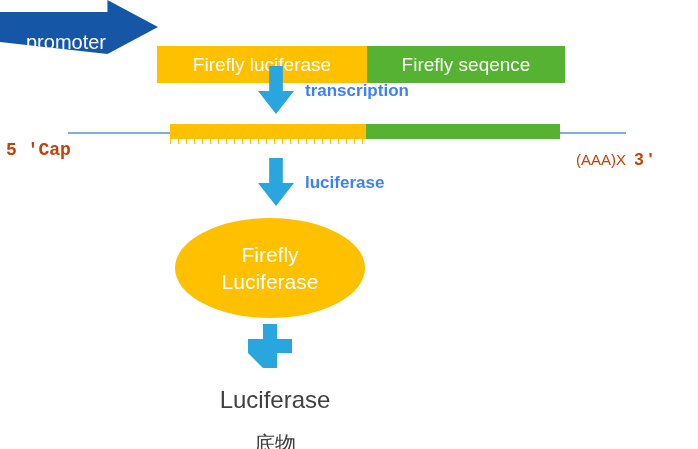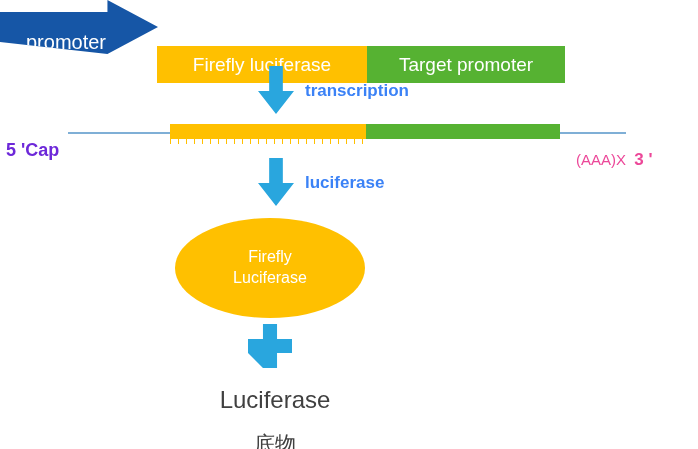--- a/index.html
+++ b/index.html
@@ -45,30 +45,30 @@
 
   
   .mrna-line{left:68px;top:132px;width:558px;height:2px;background:#7FAFD6;}
   .mrna-seg{top:124px;height:15px;}
   .mrna-yellow{left:170px;width:196px;background:#FFC000;}
   .mrna-green{left:366px;width:194px;background:#56B232;}
   .mrna-ticks{
     left:170px;top:139px;width:196px;height:5px;
     background:repeating-linear-gradient(90deg,#FFC000 0 1px,transparent 1px 8px);
   }
-  .cap-label{left:6px;top:140px;font-size:18px;font-weight:bold;color:#6d28d9;}
-  .tail-label{left:576px;top:150px;font-size:15px;color:#ec4899;}
+  .cap-label{left:6px;top:140px;font-size:18px;font-weight:bold;color:#c2410c;font-family:Liberation Mono, monospace;}
+  .tail-label{left:576px;top:150px;font-size:15px;color:#c2410c;}
   .tail-label b{font-size:17px;}
 
   
   .protein-ellipse{
     left:175px;top:218px;width:190px;height:100px;
     background:#FFC000;border-radius:50%;
     display:flex;flex-direction:column;align-items:center;justify-content:center;
-    color:#ffffff;font-size:16px;line-height:1.3;
+    color:#ffffff;font-size:21px;line-height:1.3;
   }
 
   
   .plus-icon{
     left:248px;top:324px;width:44px;height:44px;
     background:#29A6DE;
     clip-path:polygon(34% 0,66% 0,66% 34%,100% 34%,100% 66%,66% 66%,66% 100%,34% 100%,0 66%,0 34%,34% 34%);
   }
 
   
@@ -84,21 +84,21 @@
 
 <div class="canvas">
 
   <div class="abs promoter-arrow">
     <span>promoter</span>
   </div>
   <div class="abs seg seg-firefly">
     <span>Firefly luciferase</span>
   </div>
   <div class="abs seg seg-target">
-    <span>Target promoter</span>
+    <span>Firefly seqence</span>
   </div>
 
   <div class="abs down-arrow arrow-transcription"></div>
   <div class="abs step-label label-transcription">transcription</div>
 
   <div class="abs mrna-line"></div>
   <div class="abs mrna-seg mrna-yellow"></div>
   <div class="abs mrna-seg mrna-green"></div>
   <div class="abs mrna-ticks"></div>
   <div class="abs cap-label">5 'Cap</div>

